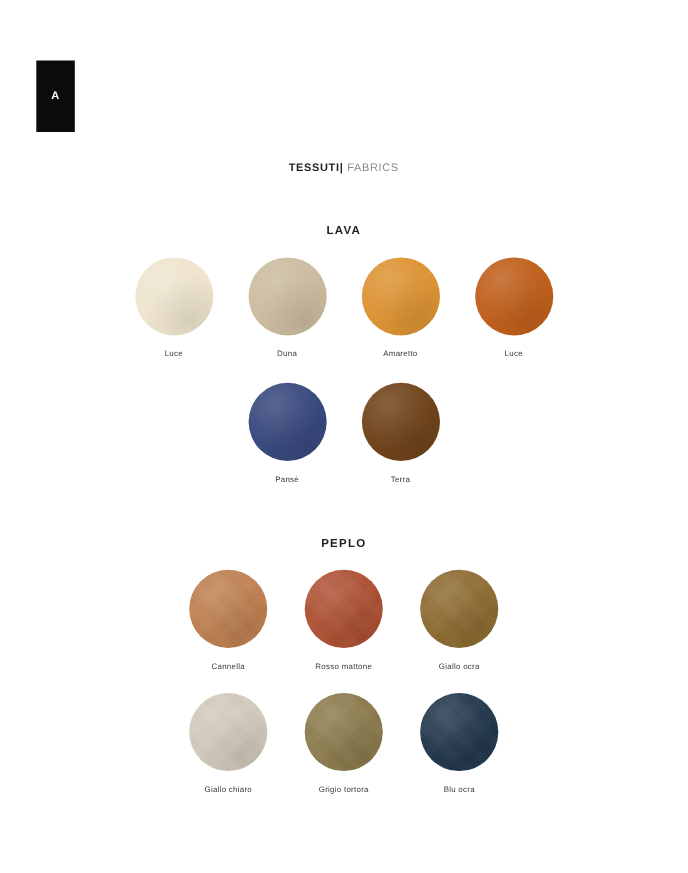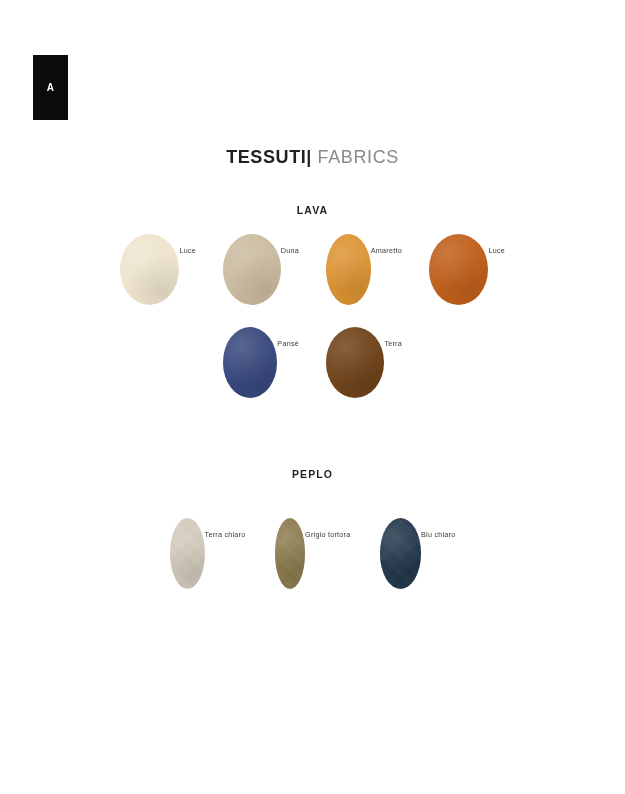--- a/index.html
+++ b/index.html
@@ -33,41 +33,41 @@
     letter-spacing: 0.4px;
   }
 
   
   .page-title {
     position: absolute;
     left: 0;
     right: 0;
     top: 147px;
     text-align: center;
-    font-size: 18px;
+    font-size: 10px;
     letter-spacing: 0.6px;
     white-space: nowrap;
   }
   .page-title .t-bold {
     font-weight: bold;
     color: #231f20;
   }
   .page-title .t-light {
     font-weight: normal;
     color: #8a8a8a;
   }
 
   
   .palette {
     position: absolute;
     left: 0;
     right: 0;
   }
   .palette-lava  { top: 204px; }
-  .palette-peplo { top: 468px; }
+  .palette-peplo { top: 488px; }
 
   .group-title {
     text-align: center;
     font-size: 10.5px;
     font-weight: bold;
     letter-spacing: 1.1px;
     color: #231f20;
     margin: 0 0 18px 0;
   }
 
@@ -77,21 +77,22 @@
     align-items: flex-start;
   }
   .row-gap-lava  { gap: 27px; }
   .row-gap-peplo { gap: 29px; }
   .row-spacer-lava  { height: 22px; }
   .row-spacer-peplo { height: 20px; }
 
   .swatch {
     width: 76px;
     display: flex;
-    flex-direction: row;
+    flex-direction: column;
+    align-items: center;
   }
   .swatch-disc {
     width: 71px;
     height: 71px;
     border-radius: 50%;
     position: relative;
     overflow: hidden;
   }
   
   .swatch-disc::after {
@@ -165,30 +166,44 @@
     <div class="swatch">
       <div class="swatch-disc" style="background-color: rgb(112, 68, 27);"></div>
       <div class="swatch-label">Terra</div>
     </div>
   </div>
 </section>
 
 <section class="palette palette-peplo">
   <h2 class="group-title">PEPLO</h2>
 
+  <div class="swatch-row row-gap-peplo">
+    <div class="swatch">
+      <div class="swatch-disc textured" style="background-color: rgb(194, 129, 79);"></div>
+      <div class="swatch-label">Cannella</div>
+    </div>
+    <div class="swatch">
+      <div class="swatch-disc textured" style="background-color: rgb(176, 79, 48);"></div>
+      <div class="swatch-label">Rosso mattone</div>
+    </div>
+    <div class="swatch">
+      <div class="swatch-disc textured" style="background-color: rgb(142, 107, 46);"></div>
+      <div class="swatch-label">Giallo ocra</div>
+    </div>
+  </div>
 
   <div class="row-spacer-peplo"></div>
 
   <div class="swatch-row row-gap-peplo">
     <div class="swatch">
       <div class="swatch-disc textured" style="background-color: rgb(214, 206, 190);"></div>
-      <div class="swatch-label">Terra chiaro</div>
+      <div class="swatch-label">Giallo chiaro</div>
     </div>
     <div class="swatch">
       <div class="swatch-disc textured" style="background-color: rgb(141, 123, 75);"></div>
       <div class="swatch-label">Grigio tortora</div>
     </div>
     <div class="swatch">
       <div class="swatch-disc textured" style="background-color: rgb(30, 52, 73);"></div>
-      <div class="swatch-label">Blu chiaro</div>
+      <div class="swatch-label">Blu ocra</div>
     </div>
   </div>
 </section>
 
 </body></html>

